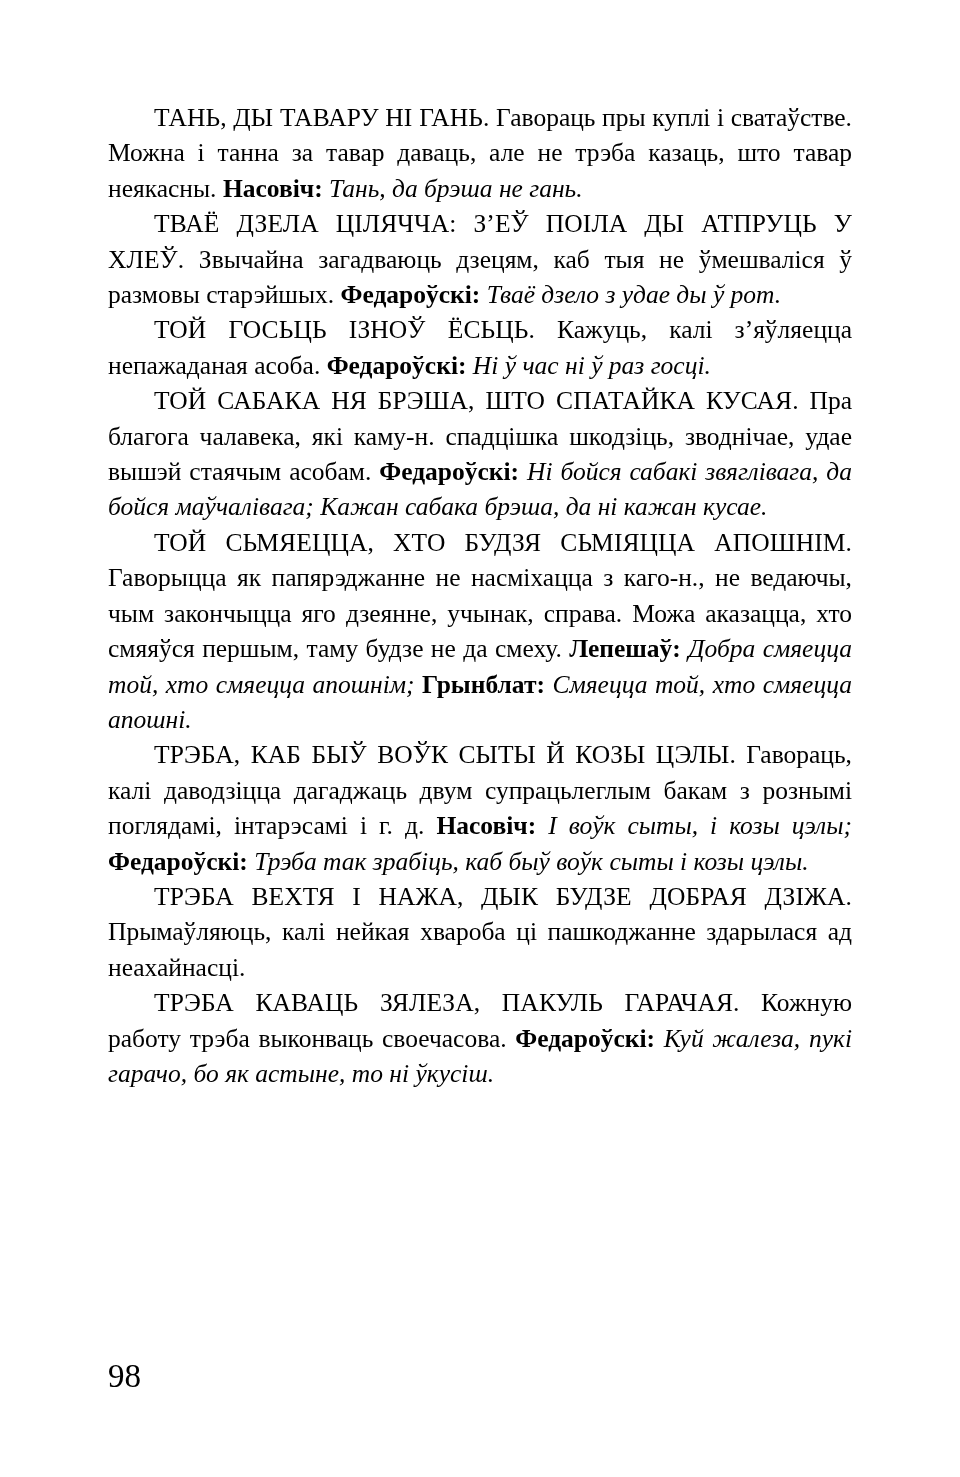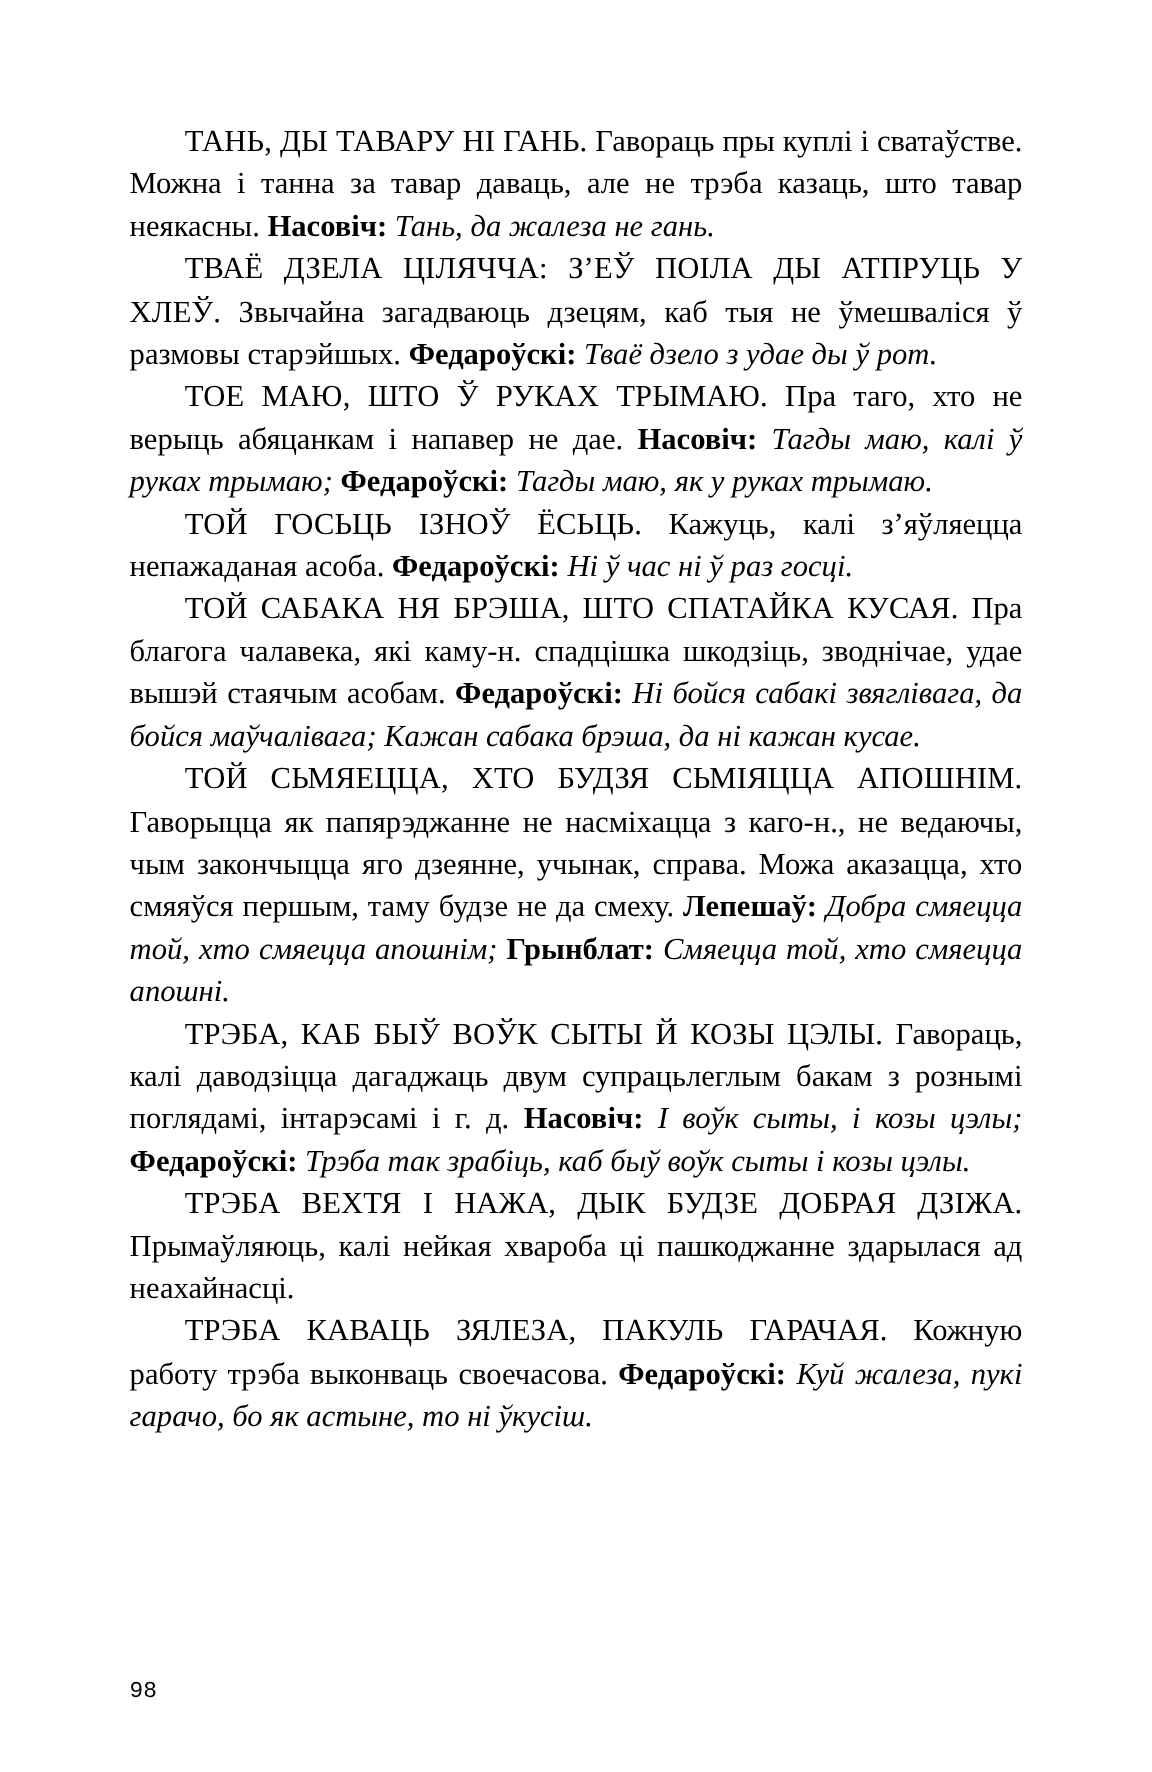--- a/index.html
+++ b/index.html
@@ -44,46 +44,43 @@
   }
   .src {
     font-weight: 700;
   }
   .var {
     font-style: italic;
   }
   .folio {
     position: absolute;
     left: 108px;
-    top: 1400px;
-    font-family: Liberation Mono, monospace;
-    font-size: 19px;
+    top: 1360px;
+    font-family: Liberation Serif, serif;
+    font-size: 33px;
     color: #000000;
     line-height: 1;
   }
 </style>
 </head>
 <body>
 
 <div class="page">
 
   <div class="text-column">
 
     <p class="entry">
-      <span class="hw">ТАНЬ, ДЫ ТАВАРУ НІ ГАНЬ.</span><span class="gl"> Гавораць пры куплі і сватаўстве. Можна і танна за тавар даваць, але не трэба казаць, што тавар неякасны. </span><span class="src">Насовіч:</span><span class="var"> Тань, да жалеза не гань.</span>
+      <span class="hw">ТАНЬ, ДЫ ТАВАРУ НІ ГАНЬ.</span><span class="gl"> Гавораць пры куплі і сватаўстве. Можна і танна за тавар даваць, але не трэба казаць, што тавар неякасны. </span><span class="src">Насовіч:</span><span class="var"> Тань, да брэша не гань.</span>
     </p>
 
 
     <p class="entry">
       <span class="hw">ТВАЁ ДЗЕЛА ЦІЛЯЧЧА: З’ЕЎ ПОІЛА ДЫ АТПРУЦЬ У ХЛЕЎ.</span><span class="gl"> Звычайна загадваюць дзецям, каб тыя не ўмешваліся ў размовы старэйшых. </span><span class="src">Федароўскі:</span><span class="var"> Тваё дзело з удае ды ў рот.</span>
     </p>
 
-    <p class="entry">
-      <span class="hw">ТОЕ МАЮ, ШТО Ў РУКАХ ТРЫМАЮ.</span><span class="gl"> Пра таго, хто не верыць абяцанкам і напавер не дае. </span><span class="src">Насовіч:</span><span class="var"> Тагды маю, калі ў руках трымаю;</span><span class="src"> Федароўскі:</span><span class="var"> Тагды маю, як у руках трымаю.</span>
-    </p>
 
     <p class="entry">
       <span class="hw">ТОЙ ГОСЬЦЬ ІЗНОЎ ЁСЬЦЬ.</span><span class="gl"> Кажуць, калі з’яўляецца непажаданая асоба. </span><span class="src">Федароўскі:</span><span class="var"> Ні ў час ні ў раз госці.</span>
     </p>
 
     <p class="entry">
       <span class="hw">ТОЙ САБАКА НЯ БРЭША, ШТО СПАТАЙКА КУСАЯ.</span><span class="gl"> Пра благога чалавека, які каму-н. спадцішка шкодзіць, зводнічае, удае вышэй стаячым асобам. </span><span class="src">Федароўскі:</span><span class="var"> Ні бойся сабакі звяглівага, да бойся маўчалівага; Кажан сабака брэша, да ні кажан кусае.</span>
     </p>
 
     <p class="entry">

